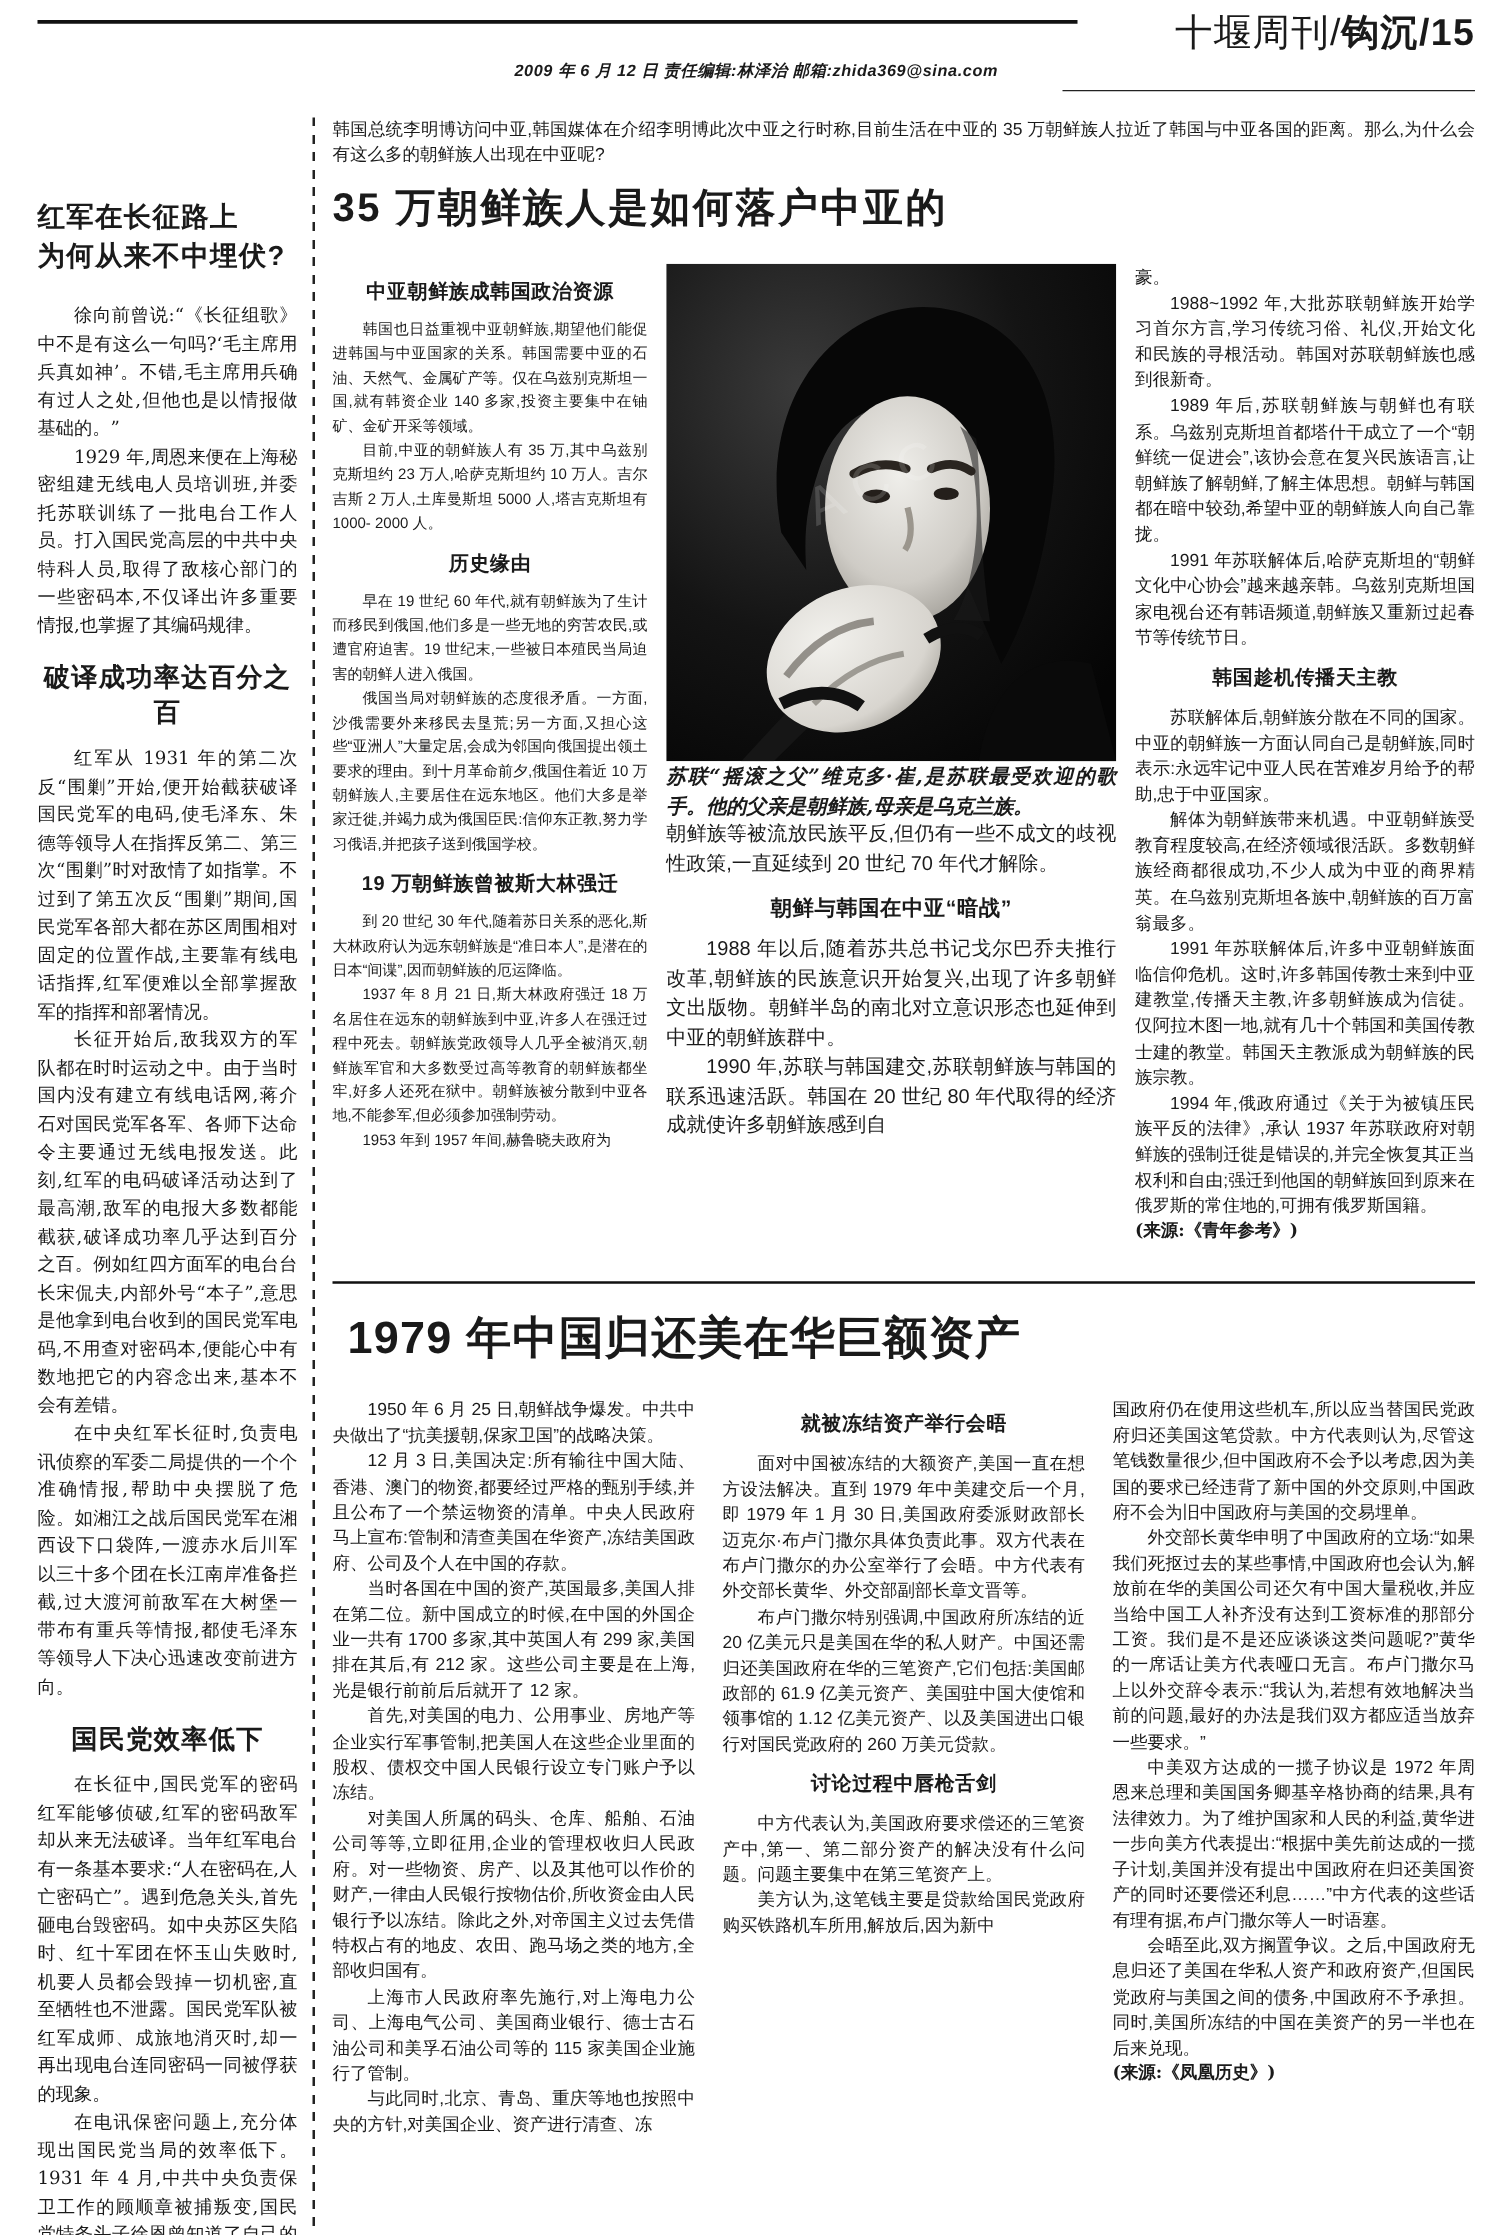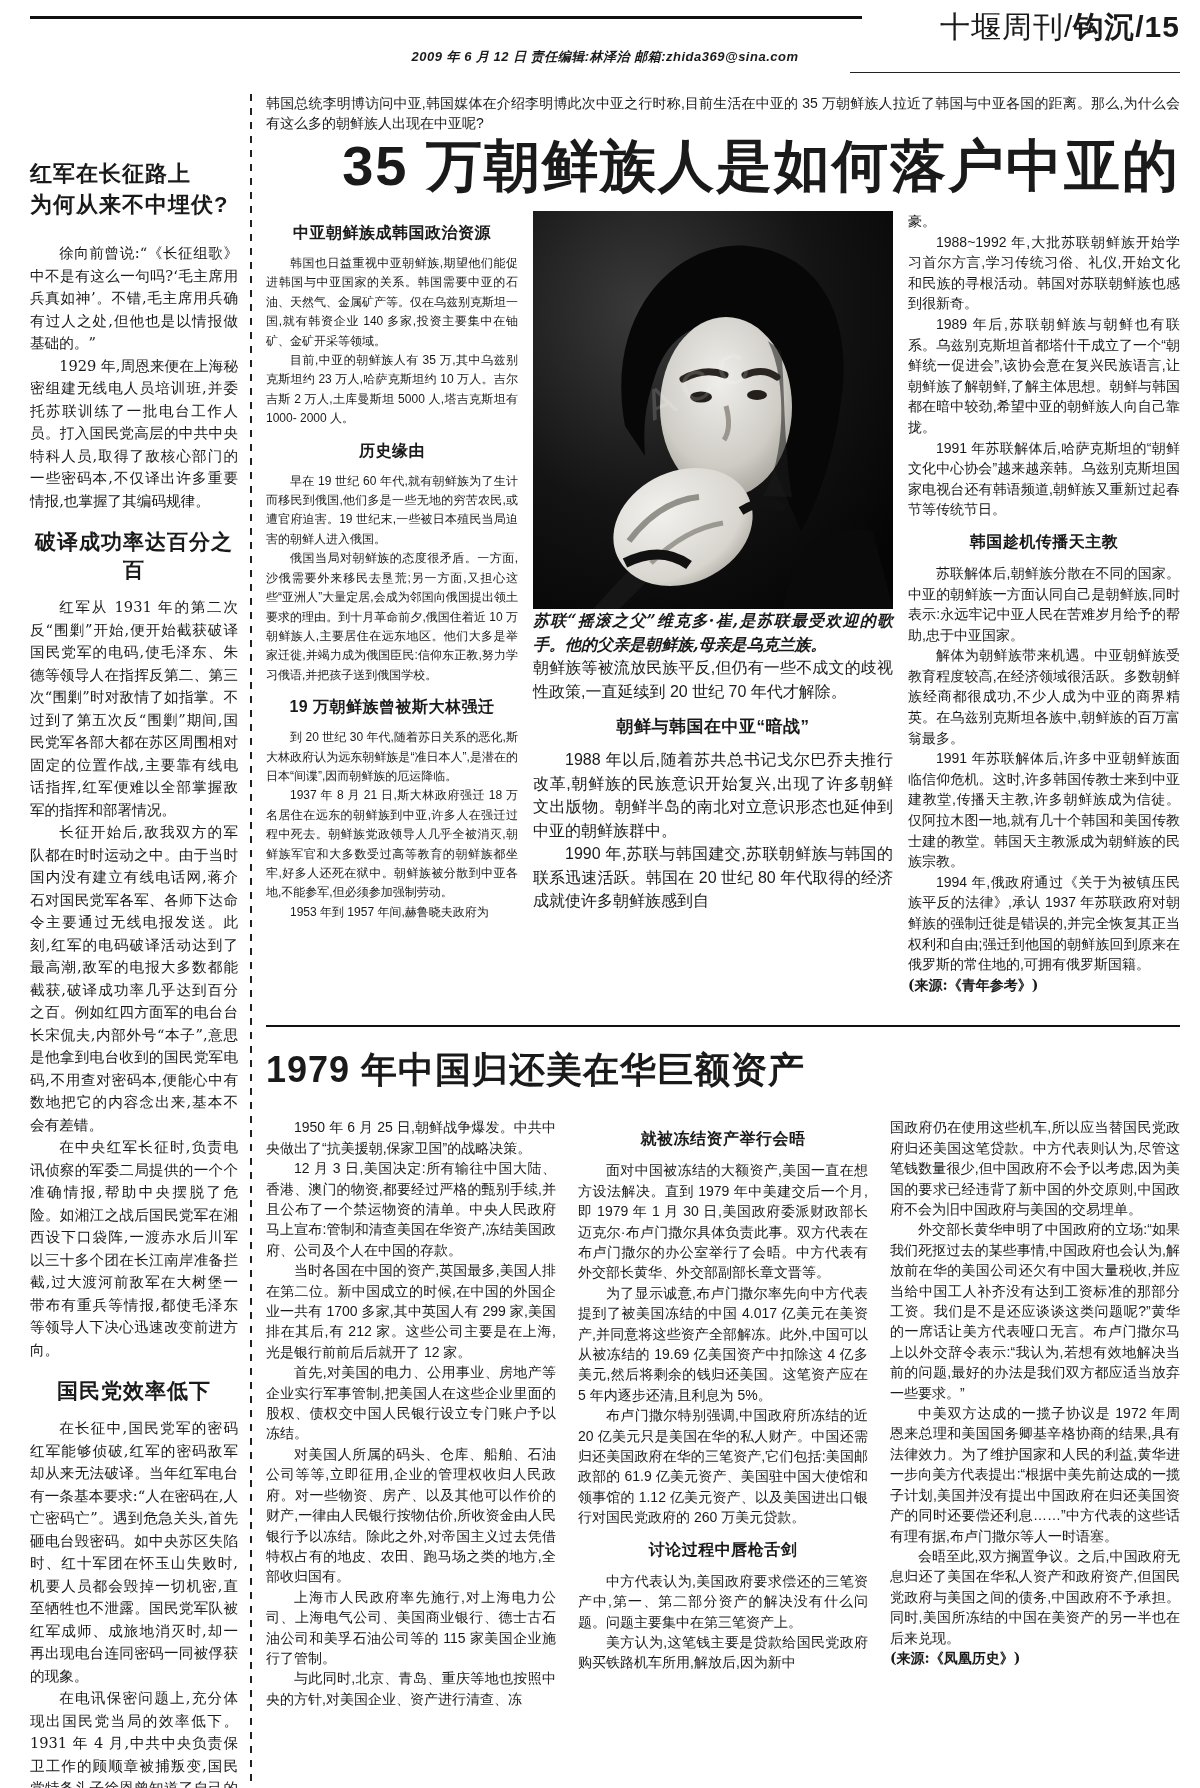--- a/index.html
+++ b/index.html
@@ -23,39 +23,39 @@
   .mainarea{flex:1 1 auto;min-width:0;}
   
   .sb-title{font-weight:900;font-size:22px;line-height:31px;margin:64px 0 22px;letter-spacing:1px;}
   .sb-body p{font-family:"DejaVu Serif",serif;font-size:14.6px;line-height:22.5px;text-align:justify;
              text-indent:2em;margin:0;}
   .sb-h{font-size:21px;font-weight:800;text-align:center;margin:16px 0 12px;letter-spacing:1px;}
   .src{font-family:"DejaVu Serif",serif;font-weight:700;text-align:right;font-size:14px;
        margin-top:14px;text-indent:0 !important;}
   
   .a1-intro{font-size:14px;line-height:19.5px;margin:6px 0 4px;text-align:justify;}
-  .a1-title{font-size:56px;font-weight:900;letter-spacing:2px;margin:8px 0 20px;line-height:50px;text-align:right;}
+  .a1-title{font-size:32px;font-weight:900;letter-spacing:2px;margin:8px 0 20px;line-height:50px;}
   .cols{display:flex;justify-content:space-between;}
   .a1c1{flex:0 0 252px;}
   .a1c2{flex:0 0 360px;margin:0 15px;}
   .a1c3{flex:1 1 auto;min-width:0;}
   .a1c1 p{font-size:12px;line-height:19.4px;}
   .a1c2 p{font-size:16px;line-height:23.5px;}
   .a1c3 p{font-size:14px;line-height:20.6px;}
   .art p{margin:0;text-align:justify;text-indent:2em;}
   .art p.cont{text-indent:0;}
   .col-h{font-size:16px;font-weight:800;text-align:center;margin:12px 0 10px;letter-spacing:.5px;}
   .a1c2 .col-h{font-size:17px;}
   .photo-box{width:360px;}
   .photo-box svg{display:block;width:360px;height:398px;}
   .caption{font-family:"DejaVu Serif",serif;font-weight:700;font-style:italic;
            font-size:15.5px;line-height:23px;margin:8px 0 18px;text-align:justify;}
   
   .art-divider{border:none;height:2px;background:#111;margin:30px 0 22px;}
-  .a2-title{font-size:36px;font-weight:900;letter-spacing:1px;margin:0 0 26px;line-height:42px;}
+  .a2-title{font-size:36px;font-weight:900;letter-spacing:1px;margin:0 12px 26px;line-height:42px;}
   .colsb{display:flex;gap:22px;}
   .colsb>div{flex:1 1 0;min-width:0;}
   .colsb p{font-size:14px;line-height:20.4px;}
 </style>
 </head>
 <body>
 
 <div class="page">
 
   <div class="hdr">
@@ -194,21 +194,20 @@
             <p>当时各国在中国的资产,英国最多,美国人排在第二位。新中国成立的时候,在中国的外国企业一共有 1700 多家,其中英国人有 299 家,美国排在其后,有 212 家。这些公司主要是在上海,光是银行前前后后就开了 12 家。</p>
             <p>首先,对美国的电力、公用事业、房地产等企业实行军事管制,把美国人在这些企业里面的股权、债权交中国人民银行设立专门账户予以冻结。</p>
             <p>对美国人所属的码头、仓库、船舶、石油公司等等,立即征用,企业的管理权收归人民政府。对一些物资、房产、以及其他可以作价的财产,一律由人民银行按物估价,所收资金由人民银行予以冻结。除此之外,对帝国主义过去凭借特权占有的地皮、农田、跑马场之类的地方,全部收归国有。</p>
             <p>上海市人民政府率先施行,对上海电力公司、上海电气公司、美国商业银行、德士古石油公司和美孚石油公司等的 115 家美国企业施行了管制。</p>
             <p>与此同时,北京、青岛、重庆等地也按照中央的方针,对美国企业、资产进行清查、冻</p>
           </div>
 
           <div>
             <div class="col-h">就被冻结资产举行会晤</div>
             <p>面对中国被冻结的大额资产,美国一直在想方设法解决。直到 1979 年中美建交后一个月,即 1979 年 1 月 30 日,美国政府委派财政部长迈克尔·布卢门撒尔具体负责此事。双方代表在布卢门撒尔的办公室举行了会晤。中方代表有外交部长黄华、外交部副部长章文晋等。</p>
-            <p>为了显示诚意,布卢门撒尔率先向中方代表提到了被美国冻结的中国 4.017 亿美元在美资产,并同意将这些资产全部解冻。此外,中国可以从被冻结的 19.69 亿美国资产中扣除这 4 亿多美元,然后将剩余的钱归还美国。这笔资产应在 5 年内逐步还清,且利息为 5%。</p>
             <p>布卢门撒尔特别强调,中国政府所冻结的近 20 亿美元只是美国在华的私人财产。中国还需归还美国政府在华的三笔资产,它们包括:美国邮政部的 61.9 亿美元资产、美国驻中国大使馆和领事馆的 1.12 亿美元资产、以及美国进出口银行对国民党政府的 260 万美元贷款。</p>
             <div class="col-h">讨论过程中唇枪舌剑</div>
             <p>中方代表认为,美国政府要求偿还的三笔资产中,第一、第二部分资产的解决没有什么问题。问题主要集中在第三笔资产上。</p>
             <p>美方认为,这笔钱主要是贷款给国民党政府购买铁路机车所用,解放后,因为新中</p>
           </div>
 
           <div>
             <p class="cont">国政府仍在使用这些机车,所以应当替国民党政府归还美国这笔贷款。中方代表则认为,尽管这笔钱数量很少,但中国政府不会予以考虑,因为美国的要求已经违背了新中国的外交原则,中国政府不会为旧中国政府与美国的交易埋单。</p>
             <p>外交部长黄华申明了中国政府的立场:“如果我们死抠过去的某些事情,中国政府也会认为,解放前在华的美国公司还欠有中国大量税收,并应当给中国工人补齐没有达到工资标准的那部分工资。我们是不是还应谈谈这类问题呢?”黄华的一席话让美方代表哑口无言。布卢门撒尔马上以外交辞令表示:“我认为,若想有效地解决当前的问题,最好的办法是我们双方都应适当放弃一些要求。”</p>
             <p>中美双方达成的一揽子协议是 1972 年周恩来总理和美国国务卿基辛格协商的结果,具有法律效力。为了维护国家和人民的利益,黄华进一步向美方代表提出:“根据中美先前达成的一揽子计划,美国并没有提出中国政府在归还美国资产的同时还要偿还利息……”中方代表的这些话有理有据,布卢门撒尔等人一时语塞。</p>

